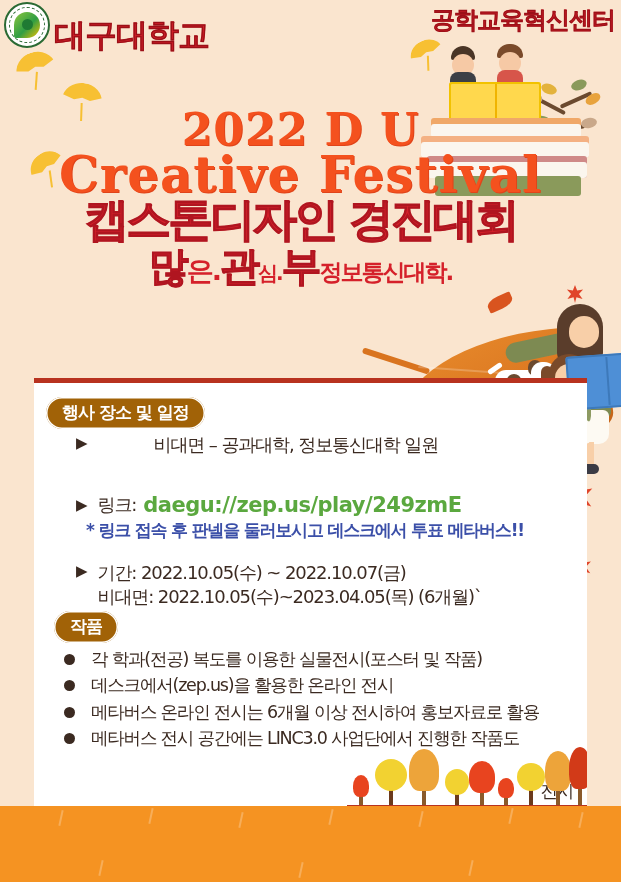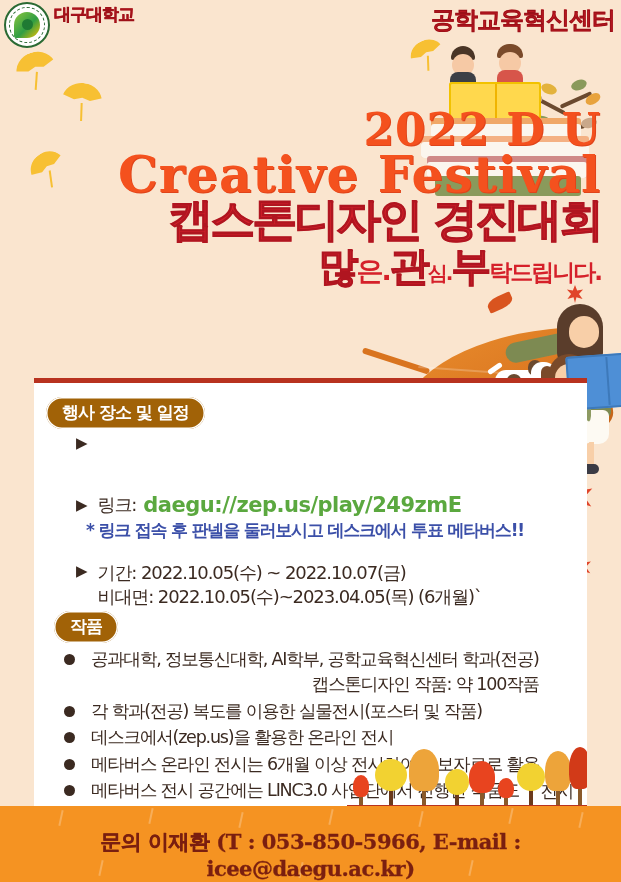--- a/index.html
+++ b/index.html
@@ -40,21 +40,21 @@
   }
   #logo .dot{
     position:absolute;left:18px;top:17px;width:11px;height:11px;border-radius:50%;
     background:#1f7a33;
   }
   .hdr-label{
     position:absolute;font-weight:bold;color:#d5202a;letter-spacing:-1px;
     -webkit-text-stroke:0.4px #9c1018;
     font-family:"DejaVu Sans","Liberation Sans",sans-serif;
   }
-  #hdr-left{left:54px;top:3px;font-size:17px;}
+  #hdr-left{left:54px;top:14px;font-size:32px;}
   #hdr-right{right:6px;top:4px;font-size:24px;text-align:center;}
 
   
   #books{position:absolute;right:18px;top:30px;width:190px;height:160px;}
   .book{position:absolute;border-radius:3px;}
   .b1{left:18px;top:88px;width:150px;height:20px;background:#f0a868;}
   .b1p{left:18px;top:94px;width:150px;height:14px;background:#fbf6ee;}
   .b2{left:8px;top:106px;width:168px;height:22px;background:#f4b183;}
   .b2p{left:8px;top:112px;width:168px;height:16px;background:#fbf6ee;}
   .b3{left:14px;top:126px;width:160px;height:22px;background:#cf8a88;}
@@ -111,21 +111,21 @@
   #child .cbody{position:absolute;left:10px;top:36px;width:42px;height:36px;background:#8d9a62;border-radius:10px;}
   #child .cskirt{position:absolute;left:10px;top:66px;width:42px;height:24px;background:#fdfaf3;border-radius:6px;}
   #child .cleg{position:absolute;width:8px;height:20px;background:#2f2f38;top:88px;}
   #bluebook{
     position:absolute;left:34px;top:54px;width:80px;height:54px;background:#4e8fd6;
     border-radius:3px;transform:rotate(-4deg);box-shadow:inset 0 0 0 2px #3d79ba;
   }
   #bluebook:after{content:"";position:absolute;left:50%;top:3px;width:2px;height:48px;background:#3d79ba;}
 
   
-  #title{position:absolute;left:0;top:108px;width:601px;text-align:right;}
+  #title{position:absolute;left:0;top:108px;width:601px;text-align:center;}
   .t-en{
     color:#f4511e;font-weight:bold;letter-spacing:1px;line-height:1.02;
     font-family:"DejaVu Serif","Liberation Serif",serif;
     text-shadow:1px 1px 0 #e0441a;
   }
   #t-line1{font-size:44px;}
   #t-line2{font-size:50px;margin-top:-4px;}
   #t-line3{
     color:#d5202a;font-size:45px;font-weight:bold;letter-spacing:-3px;margin-top:-4px;
     font-family:"DejaVu Sans","Liberation Sans",sans-serif;
@@ -292,21 +292,21 @@
     <div class="book b3"></div>
     <div class="book b3p"></div>
     <div class="book b4"></div>
   </div>
 
   <div id="title">
     <div class="t-en" id="t-line1">2022 D U</div>
     <div class="t-en" id="t-line2">Creative Festival</div>
     <div id="t-line3">캡스톤디자인 경진대회</div>
     <div id="t-line4">
-      <span class="big">많</span><span class="mid">은.</span><span class="big">관</span><span class="sm">심.</span><span class="big">부</span><span class="tail">탁드립니다.</span>
+      <span class="big">많</span><span class="mid">은.</span><span class="big">관</span><span class="sm">심.</span><span class="big">부</span><span class="tail">정보통신대학.</span>
     </div>
   </div>
 
   <div id="leafscene">
     <div id="leafstem"></div>
     <div id="bigleaf">
       <div class="leafvein" style="left:10%;top:18%;width:80%;transform:rotate(10deg);"></div>
       <div class="leafvein" style="left:8%;top:34%;width:84%;transform:rotate(6deg);"></div>
       <div class="leafvein" style="left:8%;top:52%;width:80%;transform:rotate(2deg);"></div>
       <div class="leafvein" style="left:12%;top:70%;width:70%;transform:rotate(-4deg);"></div>
@@ -347,43 +347,39 @@
   <div style="position:absolute;left:566px;top:285px;width:18px;height:18px;background:#e0452a;clip-path:polygon(50% 0%,62% 30%,95% 25%,72% 50%,92% 78%,58% 68%,50% 100%,42% 68%,8% 78%,28% 50%,5% 25%,38% 30%);"></div>
   <div style="position:absolute;left:560px;top:480px;width:34px;height:34px;background:#e0452a;clip-path:polygon(50% 0%,62% 30%,95% 25%,72% 50%,92% 78%,58% 68%,50% 100%,42% 68%,8% 78%,28% 50%,5% 25%,38% 30%);"></div>
   <div style="position:absolute;left:570px;top:556px;width:22px;height:22px;background:#e0452a;clip-path:polygon(50% 0%,62% 30%,95% 25%,72% 50%,92% 78%,58% 68%,50% 100%,42% 68%,8% 78%,28% 50%,5% 25%,38% 30%);"></div>
 
   <div id="card">
 
     <div class="badge" id="badge-schedule">행사 장소 및 일정</div>
 
     <div class="row" id="row-place">
       <span class="arrow">▶</span>
-      <span class="rtext"></span>
+      <span class="rtext"><span class="indent">비대면 – 공과대학, 정보통신대학 일원</span></span>
     </div>
 
     <div class="row" id="row-link">
       <span class="arrow">▶</span>
       <span class="rtext" style="margin-right:7px;">링크:</span>
       <span id="link-url">daegu://zep.us/play/249zmE</span>
     </div>
 
     <div id="note">* 링크 접속 후 판넬을 둘러보시고 데스크에서 투표 메타버스!!</div>
 
     <div class="row" id="row-period">
       <span class="arrow">▶</span>
       <span class="rtext"><span>기간: 2022.10.05(수) ~ 2022.10.07(금)</span><span style="display:block;">비대면: 2022.10.05(수)~2023.04.05(목) (6개월)`</span></span>
     </div>
 
     <div class="badge" id="badge-works">작품</div>
 
     <div class="blist">
-      <div class="bitem">
-        <span class="bullet"></span>
-        <span class="btext"><span>공과대학, 정보통신대학, AI학부, 공학교육혁신센터 학과(전공)</span><span class="rightline">캡스톤디자인 작품: 약 100작품</span></span>
-      </div>
       <div class="bitem">
         <span class="bullet"></span>
         <span class="btext">각 학과(전공) 복도를 이용한 실물전시(포스터 및 작품)</span>
       </div>
       <div class="bitem">
         <span class="bullet"></span>
         <span class="btext">데스크에서(zep.us)을 활용한 온라인 전시</span>
       </div>
       <div class="bitem">
         <span class="bullet"></span>
@@ -442,16 +438,15 @@
     <div class="rain" style="left:60px;top:4px;"></div>
     <div class="rain" style="left:150px;top:2px;"></div>
     <div class="rain" style="left:240px;top:6px;"></div>
     <div class="rain" style="left:330px;top:3px;"></div>
     <div class="rain" style="left:420px;top:5px;"></div>
     <div class="rain" style="left:510px;top:2px;"></div>
     <div class="rain" style="left:580px;top:6px;"></div>
     <div class="rain" style="left:100px;top:54px;"></div>
     <div class="rain" style="left:300px;top:56px;"></div>
     <div class="rain" style="left:470px;top:54px;"></div>
-    <div id="footer">문의 이재환 (T : 053-850-5966, E-mail : icee@daegu.ac.kr)</div>
   </div>
 
 </div>
 
 </body></html>

